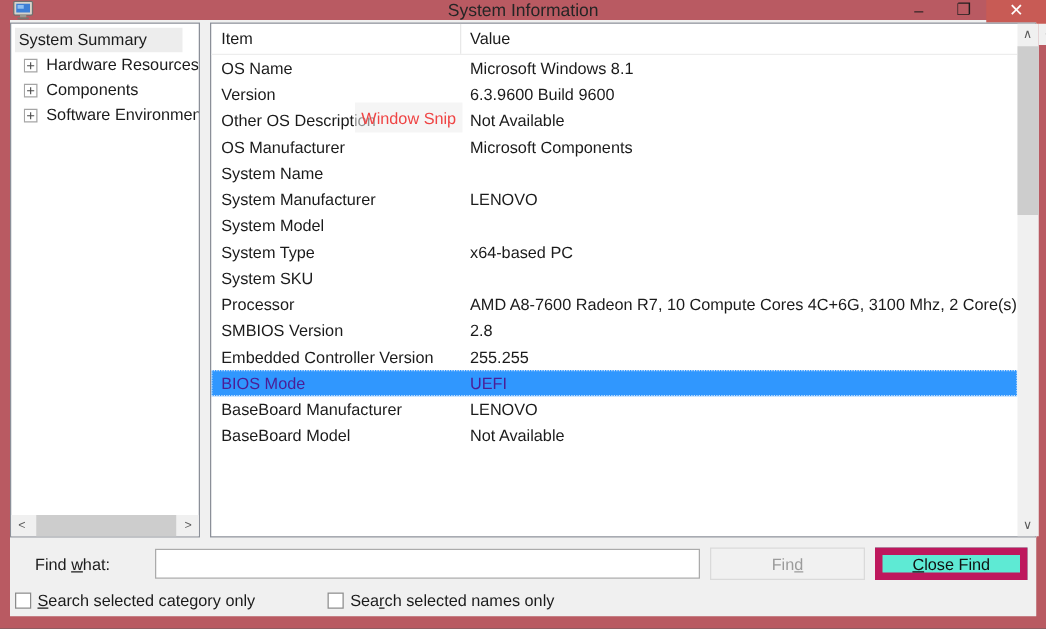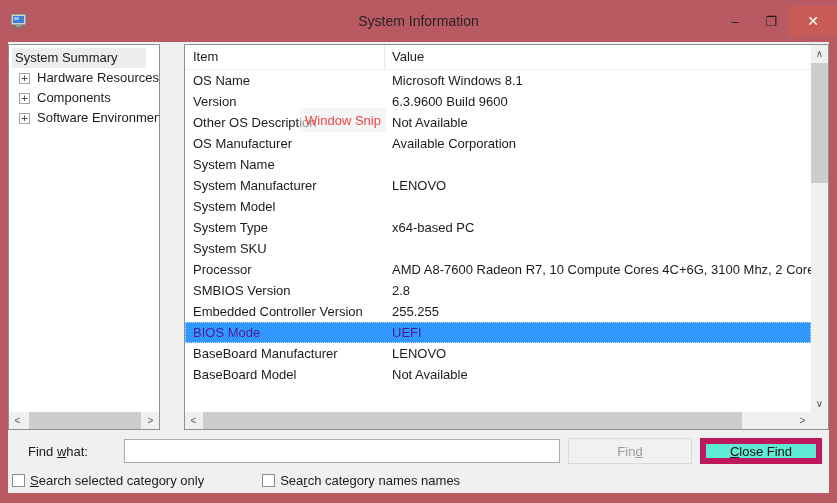--- a/index.html
+++ b/index.html
@@ -2,34 +2,34 @@
 <html><head>
 <meta charset="utf-8">
 <style>
   * { box-sizing: border-box; margin: 0; padding: 0; }
   html,body { background:#555; }
   body { font-family: "Liberation Sans", "DejaVu Sans", sans-serif; font-size:13px; color:#1b1b1b; }
 
   .window { width:837px; height:503px; background:#b95a62; display:flex; flex-direction:column; position:relative; overflow:hidden; }
 
   
-  .titlebar { height:42px; display:flex; align-items:center; position:relative; flex:0 0 auto; }
+  .titlebar { height:16px; display:flex; align-items:center; position:relative; flex:0 0 auto; }
   .app-icon { width:18px; height:16px; margin-left:10px; flex:0 0 auto; }
   .titletext { position:absolute; left:0; right:0; text-align:center; color:#252525; font-size:14px; pointer-events:none; }
   .controls { margin-left:auto; display:flex; align-items:stretch; height:30px; }
   .ctl { width:36px; display:flex; align-items:center; justify-content:center; color:#1d1d1d; font-size:13px; cursor:default; }
   .ctl.close { width:48px; background:#c85b55; color:#fff; font-size:14px; }
 
   
   .bodyarea { flex:1; margin:0 8px 10px 8px; background:#f0f0f0; display:flex; flex-direction:column; min-height:0; }
 
   .menubar { background:#fbfbfb; height:24px; display:flex; align-items:center; padding-left:6px; flex:0 0 auto; }
   .menuitem { padding:3px 9px; cursor:default; }
 
-  .main { flex:1; display:flex; gap:24px; padding-top:2px; min-height:0; }
+  .main { flex:1; display:flex; gap:8px; padding-top:2px; min-height:0; }
 
   
   .treepanel { width:152px; flex:0 0 auto; background:#fff; border:1px solid #8b8f98; display:flex; flex-direction:column; min-height:0; }
   .tree { flex:1; padding:3px 0 0 3px; overflow:hidden; white-space:nowrap; }
   .titem { height:20px; line-height:20px; display:flex; align-items:center; cursor:default; overflow:hidden; }
   .titem .tlabel { padding:0 4px 0 3px; white-space:nowrap; }
   .titem.root .tlabel { background:#ededed; padding-right:28px; }
   .titem.child { margin-left:7px; }
   .texp { width:11px; height:11px; flex:0 0 auto; border:1px solid #a5a5a5; background:#fff; color:#4d4d4d;
           font-size:11px; line-height:9px; text-align:center; margin-right:4px; font-family:"DejaVu Sans Mono", monospace; }
@@ -39,21 +39,21 @@
   .sarrow { width:17px; height:17px; display:flex; align-items:center; justify-content:center; color:#5a5a5a; font-size:10px; flex:0 0 auto; }
   .sarrow.v { height:17px; }
   .hthumb { background:#cdcdcd; margin:0; }
   .vscroll { width:17px; flex:0 0 auto; background:#f0f0f0; display:flex; flex-direction:column; }
   .vtrack { flex:1; position:relative; }
   .vthumb { position:absolute; left:0; right:0; top:1px; height:36%; background:#cdcdcd; }
   .htrack { flex:1; position:relative; }
   .htrack .hthumb { position:absolute; top:0; bottom:0; }
 
   
-  .tablepanel { flex:1; background:#fff; border:1px solid #8b8f98; display:flex; flex-direction:column; min-width:0; min-height:0; position:relative; }
+  .tablepanel { flex:1; background:#fff; border:1px solid #8b8f98; display:flex; flex-direction:row; min-width:0; min-height:0; position:relative; }
   .tablearea { flex:1; display:flex; min-height:0; }
   .cols { flex:1; display:flex; flex-direction:column; min-width:0; overflow:hidden; }
   .thead { height:25px; flex:0 0 auto; display:flex; border-bottom:1px solid #ededed; }
   .th { padding:4px 0 0 8px; color:#1b1b1b; }
   .th.item { width:200px; border-right:1px solid #e8e8e8; }
   .th.value { flex:1; padding-left:7px; }
   .tbody { flex:1; overflow:hidden; }
   .trow { height:21px; line-height:21px; display:flex; white-space:nowrap; }
   .trow .ci { width:200px; flex:0 0 auto; padding-left:8px; overflow:hidden; }
   .trow .cv { flex:1; padding-left:7px; overflow:hidden; }
@@ -152,21 +152,21 @@
                 <div class="trow">
                   <span class="ci">Version</span>
                   <span class="cv">6.3.9600 Build 9600</span>
                 </div>
                 <div class="trow">
                   <span class="ci">Other OS Description</span>
                   <span class="cv">Not Available</span>
                 </div>
                 <div class="trow">
                   <span class="ci">OS Manufacturer</span>
-                  <span class="cv">Available Corporation</span>
+                  <span class="cv">Microsoft Components</span>
                 </div>
                 <div class="trow">
                   <span class="ci">System Name</span>
                   <span class="cv"></span>
                 </div>
                 <div class="trow">
                   <span class="ci">System Manufacturer</span>
                   <span class="cv">LENOVO</span>
                 </div>
                 <div class="trow">
@@ -240,18 +240,18 @@
         </div>
     </div>
 
     <div class="checkrow">
       <div class="cbgroup">
         <span class="cbbox"></span>
         <span><span class="u">S</span><span>earch selected category only</span></span>
       </div>
       <div class="cbgroup second">
         <span class="cbbox"></span>
-        <span><span>Sea</span><span class="u">r</span><span>ch category names names</span></span>
+        <span><span>Sea</span><span class="u">r</span><span>ch selected names only</span></span>
       </div>
     </div>
 
   </div>
 </div>
 
 </body></html>

